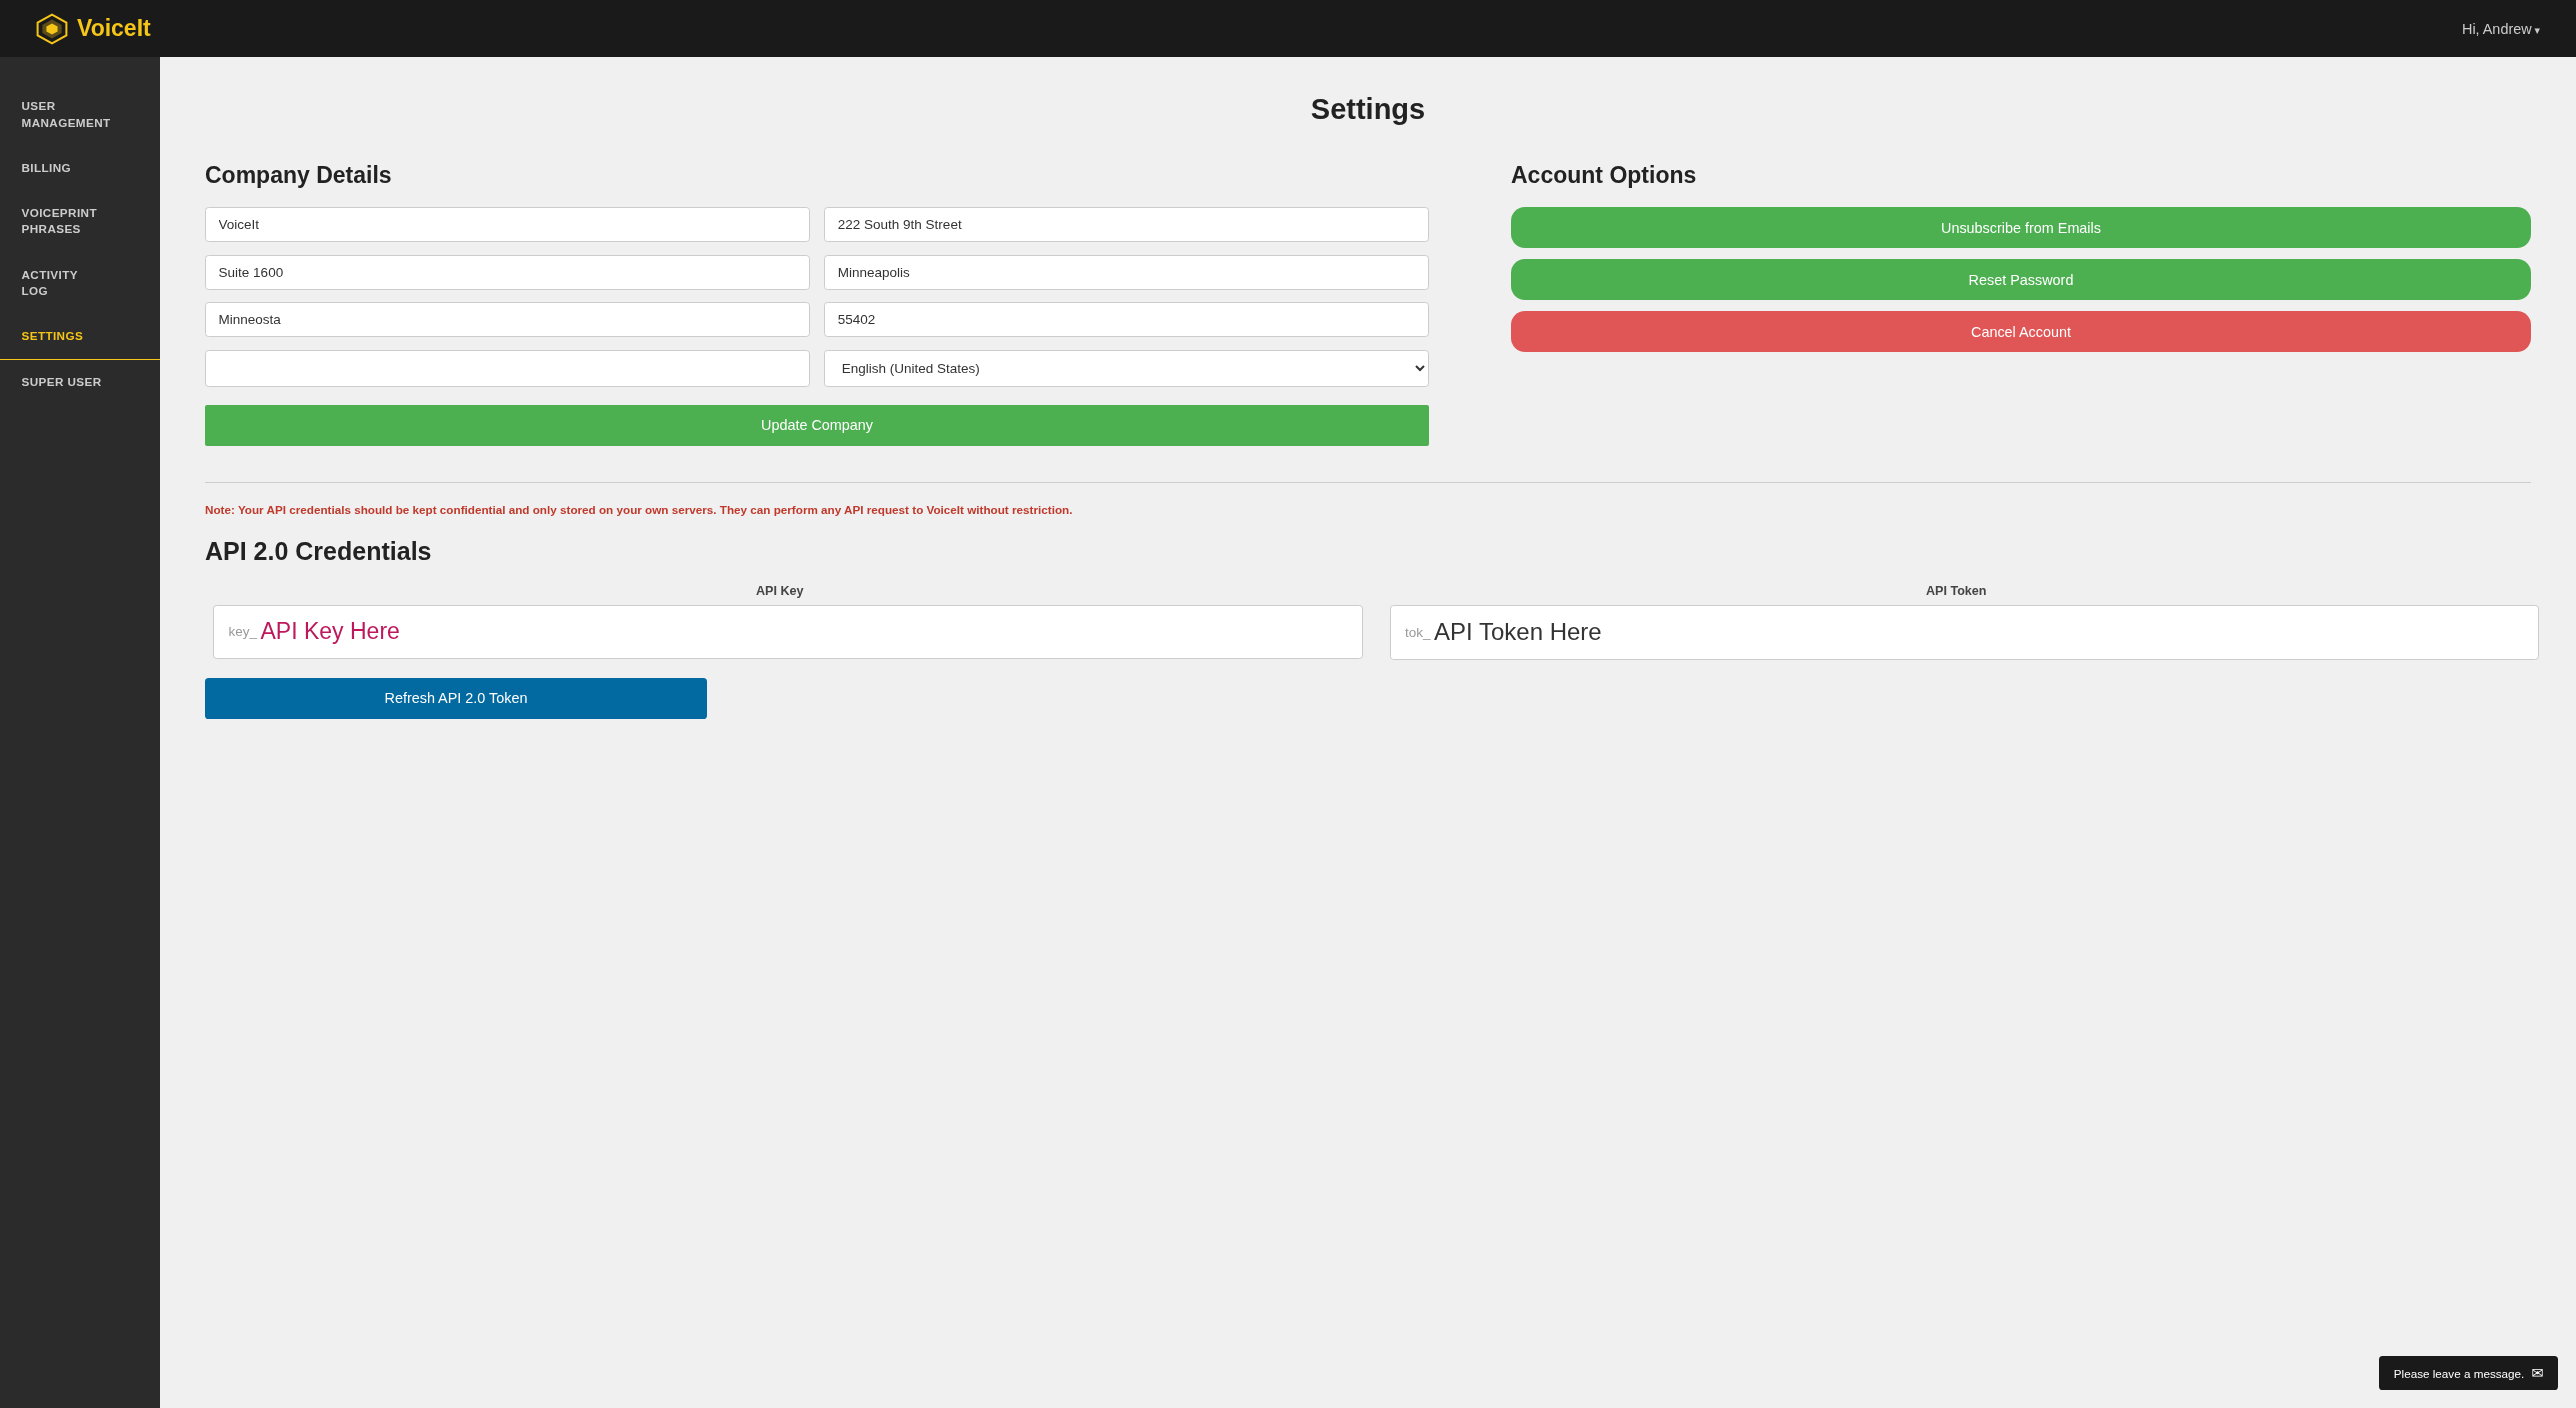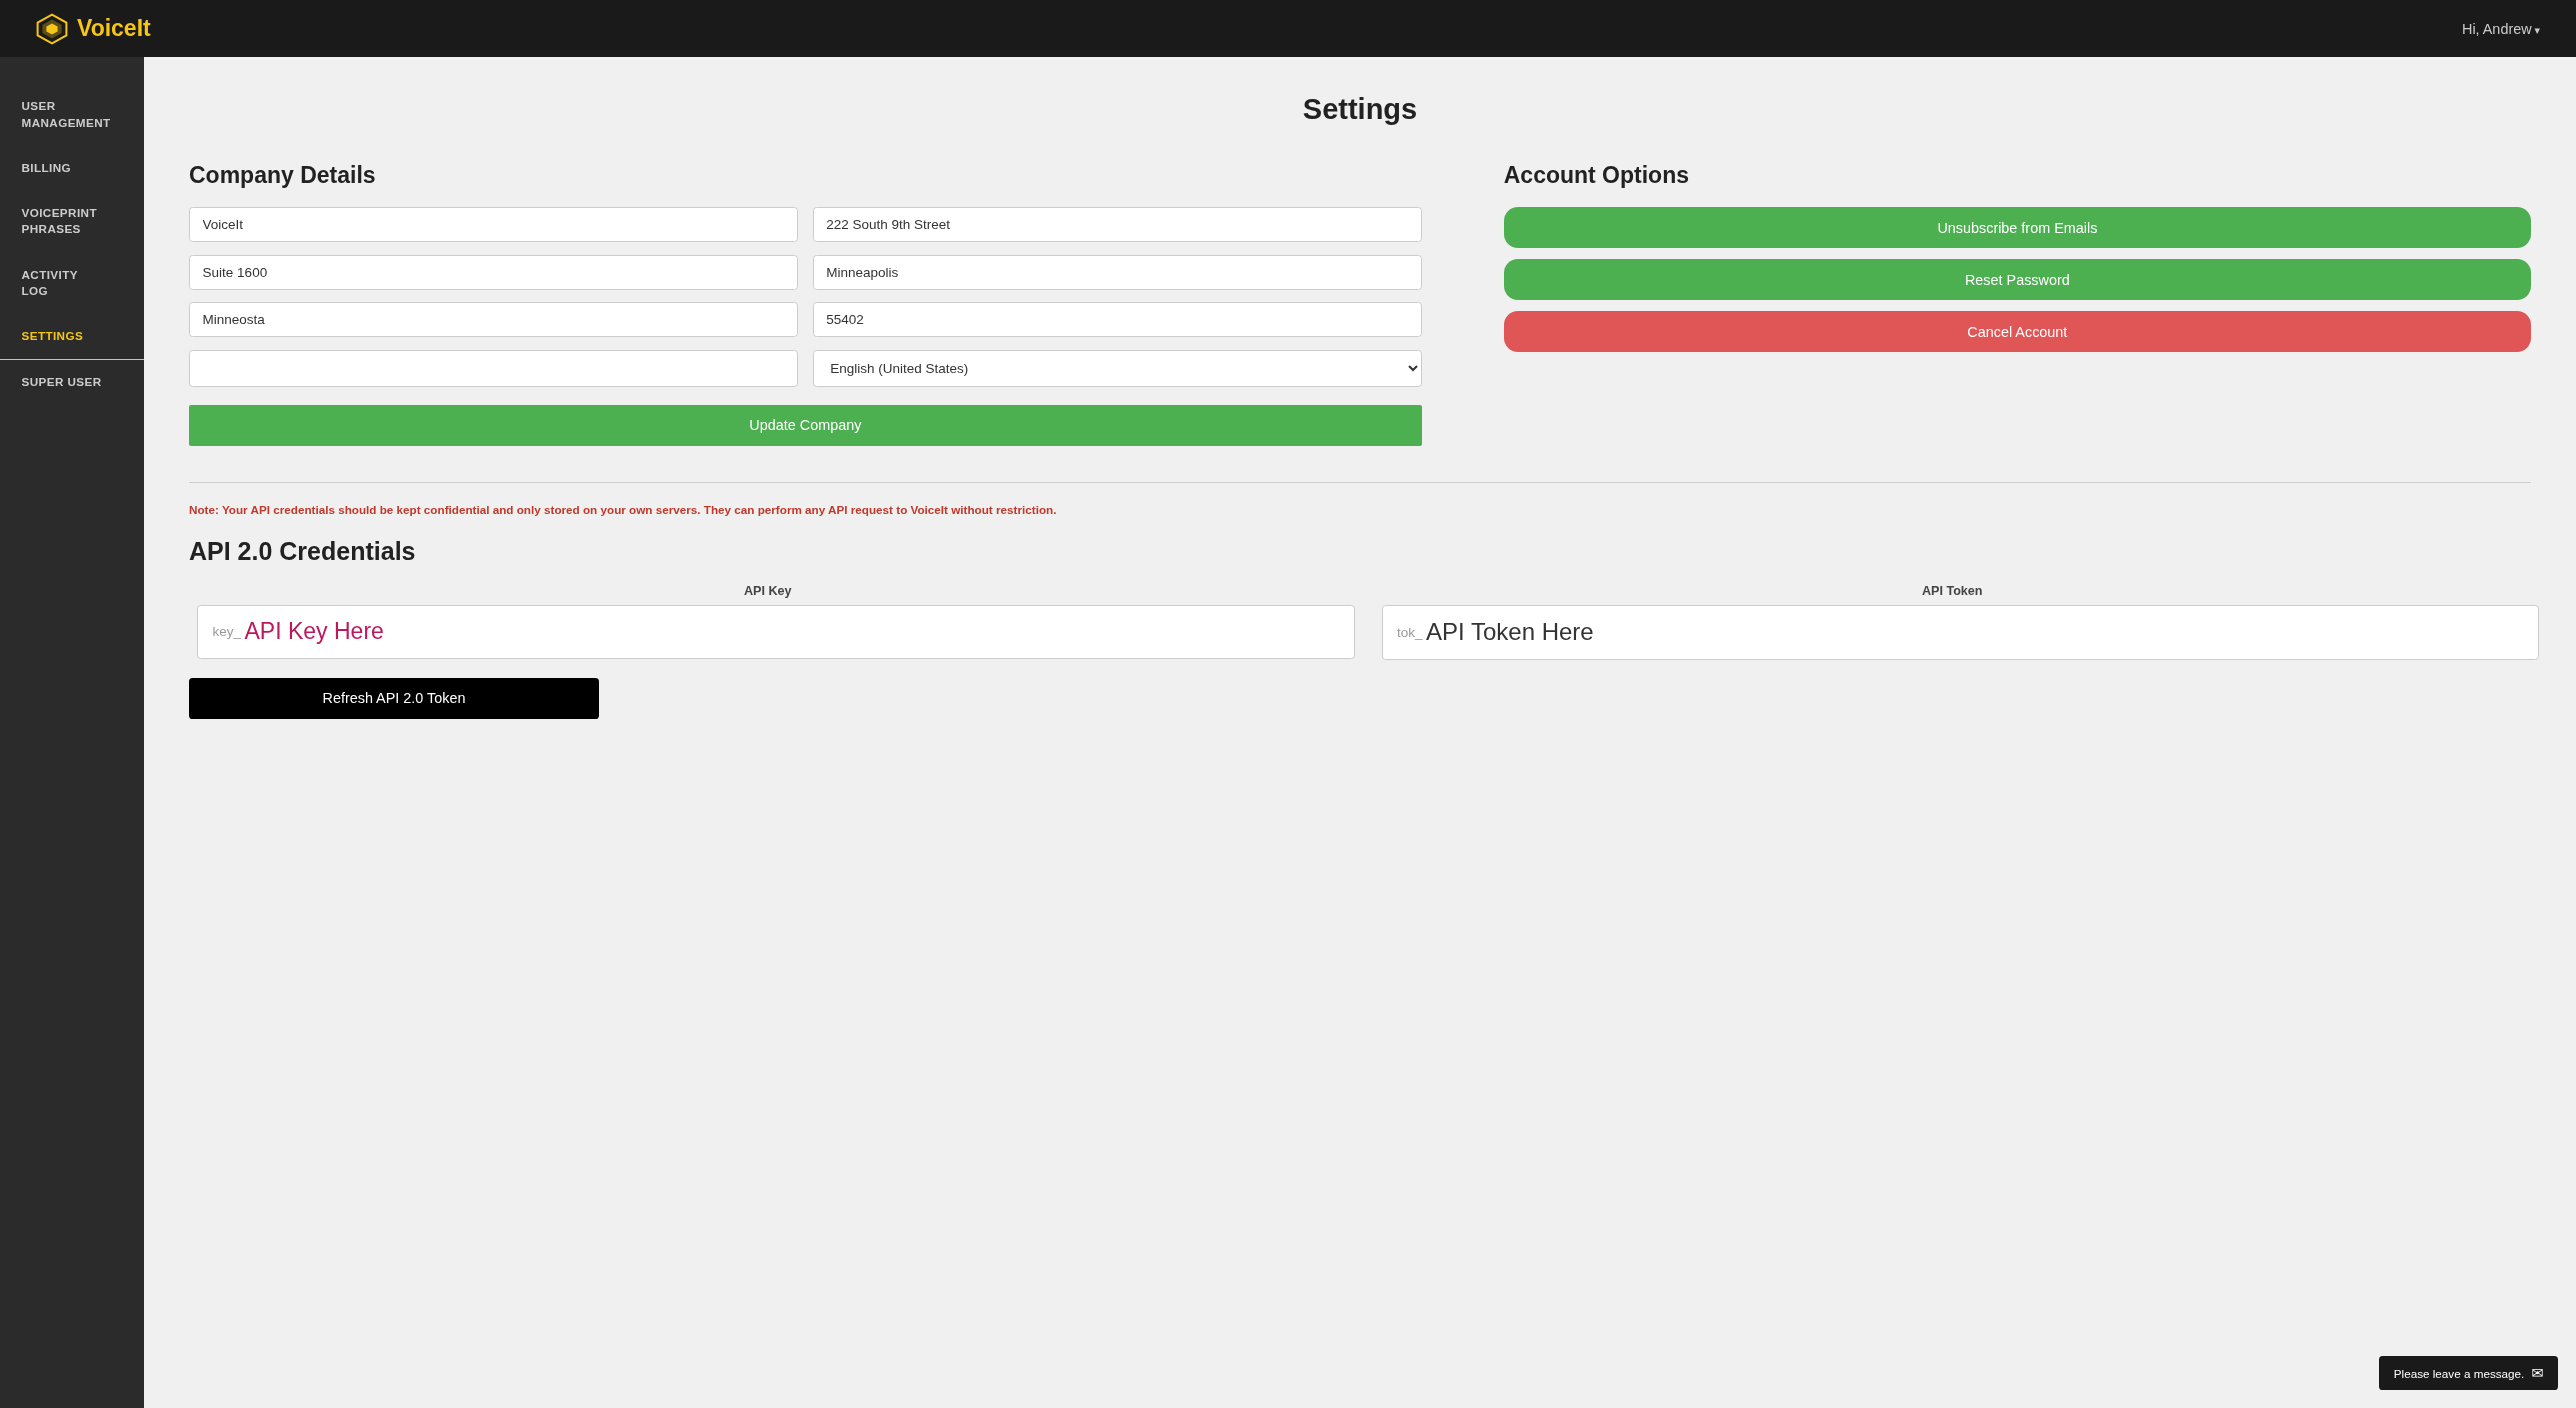--- a/index.html
+++ b/index.html
@@ -43,21 +43,21 @@
     
     .app-body {
       display: flex;
       flex: 1;
       overflow: hidden;
     }
 
     
     .sidebar {
       background: #2b2b2b;
-      width: 144px;
+      width: 160px;
       flex-shrink: 0;
       padding: 27px 0;
       display: flex;
       flex-direction: column;
       gap: 0;
     }
     .sidebar-item {
       color: #ccc;
       font-size: 11.7px;
       font-weight: 600;
@@ -208,26 +208,26 @@
     .api-prefix {
       font-size: 13.5px;
       color: #999;
       margin-right: 3.6px;
     }
 
     .refresh-btn {
       padding: 12.6px;
       font-size: 14.4px;
       color: white;
-      background: #000000;
+      background: #0369a1;
       border: none;
       border-radius: 3.6px;
       cursor: pointer;
       font-weight: 500;
-      width: 410px;
+      width: 502px;
     }
 
     
     .chat-widget {
       position: fixed;
       bottom: 18px;
       right: 18px;
       background: #1a1a1a;
       color: white;
       padding: 9px 14.4px;

